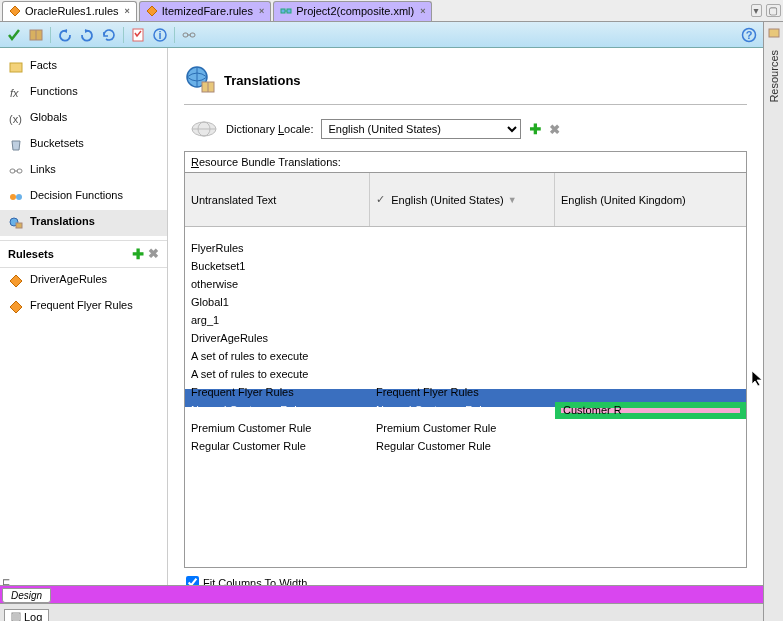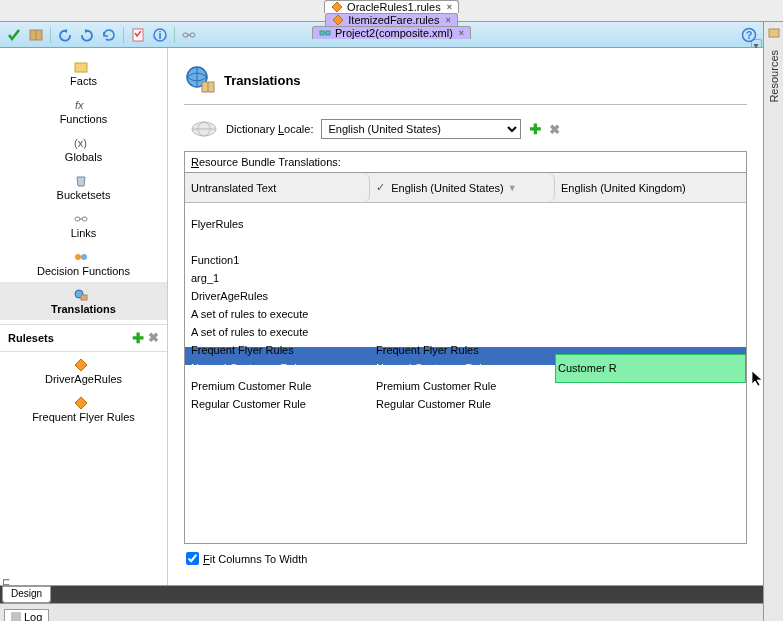--- a/index.html
+++ b/index.html
@@ -1,19 +1,19 @@
 <!DOCTYPE html>
 <html><head>
 <meta charset="utf-8">
 <style>
   * { box-sizing: border-box; margin: 0; padding: 0; font-family: Tahoma, Arial, sans-serif; font-size: 11px; }
   body { background: #ededed; width: 783px; height: 621px; overflow: hidden; position: relative; }
 
   
-  .tab-bar { display: flex; align-items: center; height: 22px; background: #ededed; border-bottom: 1px solid #999; padding-left: 2px; flex-direction: column; }
+  .tab-bar { display: flex; align-items: center; height: 22px; background: #ededed; border-bottom: 1px solid #999; padding-left: 2px; }
   .tab { display: flex; align-items: center; height: 20px; padding: 0 6px; border: 1px solid #999; border-bottom: none; margin-right: 2px; background: #c4b5fd; border-radius: 3px 3px 0 0; cursor: pointer; }
   .tab.active { background: #fff; }
   .tab .ico { width: 12px; height: 12px; margin-right: 4px; }
   .tab .close { margin-left: 6px; color: #666; font-weight: bold; cursor: pointer; font-size: 9px; }
   .tab-bar-ext { margin-left: auto; display:flex; align-items:center; padding-right:2px; gap:4px;}
   .tab-bar-ext span { font-size:10px; color:#666; border:1px solid #aaa; padding:0 2px; border-radius:2px; cursor:pointer;}
 
   
   .right-strip { position: absolute; right: 0; top: 22px; bottom: 0; width: 20px; background: #e8e8e8; border-left: 1px solid #999; display: flex; flex-direction: column; align-items: center; padding-top: 4px; }
   .right-strip .ic { width: 14px; height:14px; margin-bottom:6px; }
@@ -23,21 +23,21 @@
   .toolbar { display:flex; align-items:center; height: 26px; background: linear-gradient(#d8edf8,#b7dff4); border-bottom: 1px solid #7aa; padding: 0 6px; gap:6px; margin-right:20px;}
   .toolbar .tico { width: 16px; height: 16px; display:inline-flex; align-items:center; justify-content:center; cursor:pointer;}
   .toolbar .sep { width:1px; height:16px; background:#9cc; }
   .toolbar .spacer { flex:1; }
 
   
   .main { display: flex; height: calc(621px - 22px - 26px - 18px - 18px); margin-right:20px;}
 
   
   .leftnav { width: 168px; background: #fff; border-right: 1px solid #ccc; padding: 6px 0; }
-  .nav-item { display:flex; align-items:center; padding: 5px 8px; cursor:pointer;flex-direction:column; }
+  .nav-item { display:flex; align-items:flex-start; padding: 5px 8px; cursor:pointer; }
   .nav-item .nico { width:16px; height:16px; margin-right:6px; display:inline-flex; align-items:center; justify-content:center; }
   .nav-item.selected { background: #e8e8e8; }
   .rulesets-hdr { display:flex; align-items:center; padding: 5px 8px; font-weight:bold; border-top:1px solid #ddd; border-bottom:1px solid #ddd; margin-top:4px;}
   .rulesets-hdr .btns { margin-left:auto; display:flex; gap:4px;}
   .plus-btn { color:#2a2; font-weight:bold; font-size:14px; cursor:pointer;}
   .x-btn { color:#999; font-weight:bold; font-size:13px; cursor:pointer;}
 
   
   .content { flex:1; background:#fff; padding: 16px; overflow:auto; }
   .content-header { display:flex; align-items:center; gap:8px; padding-bottom:8px; border-bottom:1px solid #bbb; }
@@ -47,38 +47,38 @@
   .locale-row { display:flex; align-items:center; gap:8px; margin: 14px 0 12px 6px; }
   .locale-row .globe { width:28px; height:18px; }
   .locale-row label { font-weight:normal; }
   .locale-row select { width: 200px; height: 20px; border:1px solid #888; background:#fff; padding:1px 2px;}
 
   
   .grid { border:1px solid #999; }
   .grid-title { padding:4px 6px; border-bottom:1px solid #999; }
   .grid-title u { text-decoration: underline; }
   .grid-head { display:flex; background:#efefef; border-bottom:1px solid #bbb; }
-  .gcol { padding:8px 6px; border-right:1px solid #ccc; display:flex; align-items:center; gap:4px;border-radius:7px; }
+  .gcol { padding:20px 6px; border-right:1px solid #ccc; display:flex; align-items:center; gap:4px; }
   .gc1 { width: 185px; }
   .gc2 { width: 185px; }
   .gc3 { flex:1; border-right:none; }
   .grid-body { height: 340px; overflow:auto; background:#fff;}
   .grow { display:flex; height:18px; align-items:center; }
   .gcell { padding:1px 6px; overflow:hidden; white-space:nowrap;margin-top:24px; }
   .grow.selected { background:#3a6fbf; color:#fff; }
-  .grow.selected .gc3-edit { background:#86efac; color:#000; border:1px solid #22c55e; padding:0 2px; height:29px; display:flex; align-items:center; }
+  .grow.selected .gc3-edit { background:#f9a8d4; color:#000; border:6px solid #22c55e; padding:0 2px; height:17px; display:flex; align-items:center; }
 
   .chk { color:#555; font-size:11px; margin-right:2px;}
   .sortarrow { color:#999; font-size:9px;}
 
   .fitrow { display:flex; align-items:center; gap:4px; padding:8px 2px;}
   .fitrow input { width:13px; height:13px;}
 
   
-  .bottom-tabs { height:18px; background:#404040; border-top:1px solid #999; display:flex; padding-left:2px; margin-right:20px;}
+  .bottom-tabs { height:18px; background:#d946ef; border-top:1px solid #999; display:flex; align-items:flex-end; padding-left:2px; margin-right:20px;font-style:italic;}
   .bottom-tabs .btab { padding:1px 8px; border:1px solid #999; border-radius:0 0 3px 3px; background:#f5f5f5; margin-right:2px; cursor:pointer; font-size:10px;}
   .bottom-tabs .btab.active { background:#fff; }
 
   .log-bar { height:26px; background:#e6e6e6; border-top:1px solid #999; display:flex; align-items:center; padding-left:4px; margin-right:20px;}
   .log-bar .lbtab { padding:1px 6px; border:1px solid #999; background:#fff; display:flex; align-items:center; gap:3px; cursor:pointer; font-size:10px;}
 
   
   .corner { position:absolute; left:0; bottom:34px; font-size:10px; color:#666; padding-left:2px;}
 
   
@@ -327,25 +327,31 @@
             <span>English (United Kingdom)</span>
           </div>
       </div>
       <div class="grid-body" id="grid-body">
           <div class="grow">
             <div class="gcell gc1">FlyerRules</div>
             <div class="gcell gc2"></div>
             <div class="gcell gc3"></div>
           </div>
           <div class="grow">
-            <div class="gcell gc2"></div>
-            <div class="gcell gc3"></div>
-          </div>
-          <div class="grow">
-            <div class="gcell gc1">Function1</div>
+            <div class="gcell gc1">Bucketset1</div>
+            <div class="gcell gc2"></div>
+            <div class="gcell gc3"></div>
+          </div>
+          <div class="grow">
+            <div class="gcell gc1">otherwise</div>
+            <div class="gcell gc2"></div>
+            <div class="gcell gc3"></div>
+          </div>
+          <div class="grow">
+            <div class="gcell gc1">Global1</div>
             <div class="gcell gc2"></div>
             <div class="gcell gc3"></div>
           </div>
           <div class="grow">
             <div class="gcell gc1">arg_1</div>
             <div class="gcell gc2"></div>
             <div class="gcell gc3"></div>
           </div>
           <div class="grow">
             <div class="gcell gc1">DriverAgeRules</div>

